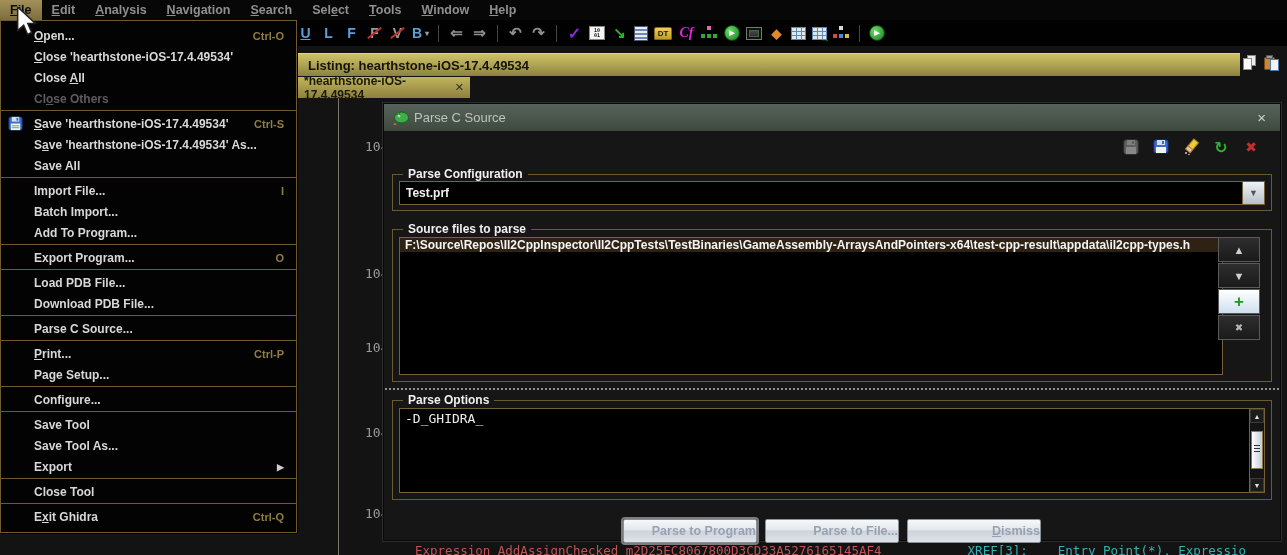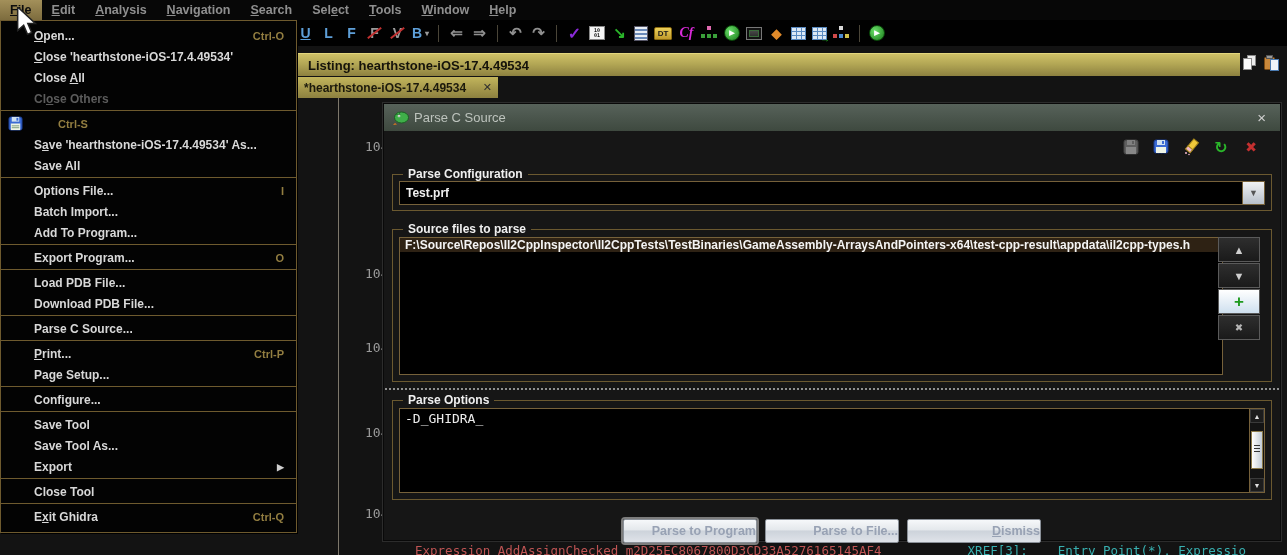--- a/index.html
+++ b/index.html
@@ -56,21 +56,21 @@
                 repeating-linear-gradient(180deg,transparent 0 3px,#5a8ac0 3px 4px),#dce8f4; }
   .table.ta::after { content:'→'; position:absolute; right:-4px; bottom:-5px;
           color:#22a022; font:bold 10px "Liberation Sans",sans-serif; }
 
   
   #listing-header { position:absolute; left:298px; top:53px; width:942px; height:23px;
       background:linear-gradient(#cfc167,#b3a755 45%,#8d8140); z-index:4;
       color:#15130a; font:bold 13px "Liberation Sans",sans-serif; line-height:23px;
       padding-left:10px; border-top:1px solid #e2d67e; }
   #header-icons { position:absolute; left:1240px; top:54px; display:flex; gap:4px; z-index:4; }
-  #listing-tab { position:absolute; left:298px; top:77px; width:200px; height:21px;
+  #listing-tab { position:absolute; left:298px; top:77px; width:172px; height:21px;
       background:linear-gradient(#c2b55c,#a2954a 60%,#8d8140); z-index:4;
       display:flex; align-items:center; padding:0 6px; gap:6px;
       color:#1c1a0c; font:bold 12px "Liberation Sans",sans-serif; }
   #tab-close { margin-left:auto; color:#2e2e2e; font:bold 11px "DejaVu Sans",sans-serif; }
   #v-line { position:absolute; left:338px; top:98px; width:1px; height:457px;
             background:#7d776b; z-index:1; }
   .addr { position:absolute; left:341px; color:#9a9a9a;
           font:13px "DejaVu Sans Mono",monospace; z-index:1;margin-left:24px; }
   #bottom-line { position:absolute; left:415px; top:543px; z-index:2; white-space:nowrap;
           font:12.5px "DejaVu Sans Mono",monospace; }
@@ -374,34 +374,35 @@
         <span class="mi-icon">
           <svg width="15" height="15" viewBox="0 0 16 16">
             <rect x="1" y="1" width="14" height="14" rx="2" fill="#3a6ad4" stroke="#1a3a8a"></rect>
             <rect x="4" y="1" width="8" height="5" fill="#cfe0f0"></rect>
             <rect x="9" y="2" width="2" height="3" fill="#3a6ad4"></rect>
             <rect x="3" y="8" width="10" height="7" fill="#eef4e6"></rect>
             <rect x="4" y="10" width="8" height="1" fill="#7a9a7a"></rect>
             <rect x="4" y="12" width="8" height="1" fill="#7a9a7a"></rect>
           </svg>
         </span>
+        <span class="mi-label"><span class="u">S</span>ave 'hearthstone-iOS-17.4.49534'</span>
         <span class="mi-short">Ctrl-S</span>
       </div>
       <div class="menu-item">
         <span class="mi-icon"></span>
         <span class="mi-label">S<span class="u">a</span>ve 'hearthstone-iOS-17.4.49534' As...</span>
       </div>
       <div class="menu-item">
         <span class="mi-icon"></span>
         <span class="mi-label">Save All</span>
       </div>
       <div class="menu-sep"></div>
       <div class="menu-item">
         <span class="mi-icon"></span>
-        <span class="mi-label">Options File...</span>
+        <span class="mi-label">Import File...</span>
         <span class="mi-short">I</span>
       </div>
       <div class="menu-item">
         <span class="mi-icon"></span>
         <span class="mi-label">Batch Import...</span>
       </div>
       <div class="menu-item">
         <span class="mi-icon"></span>
         <span class="mi-label">Add To Program...</span>
       </div>

